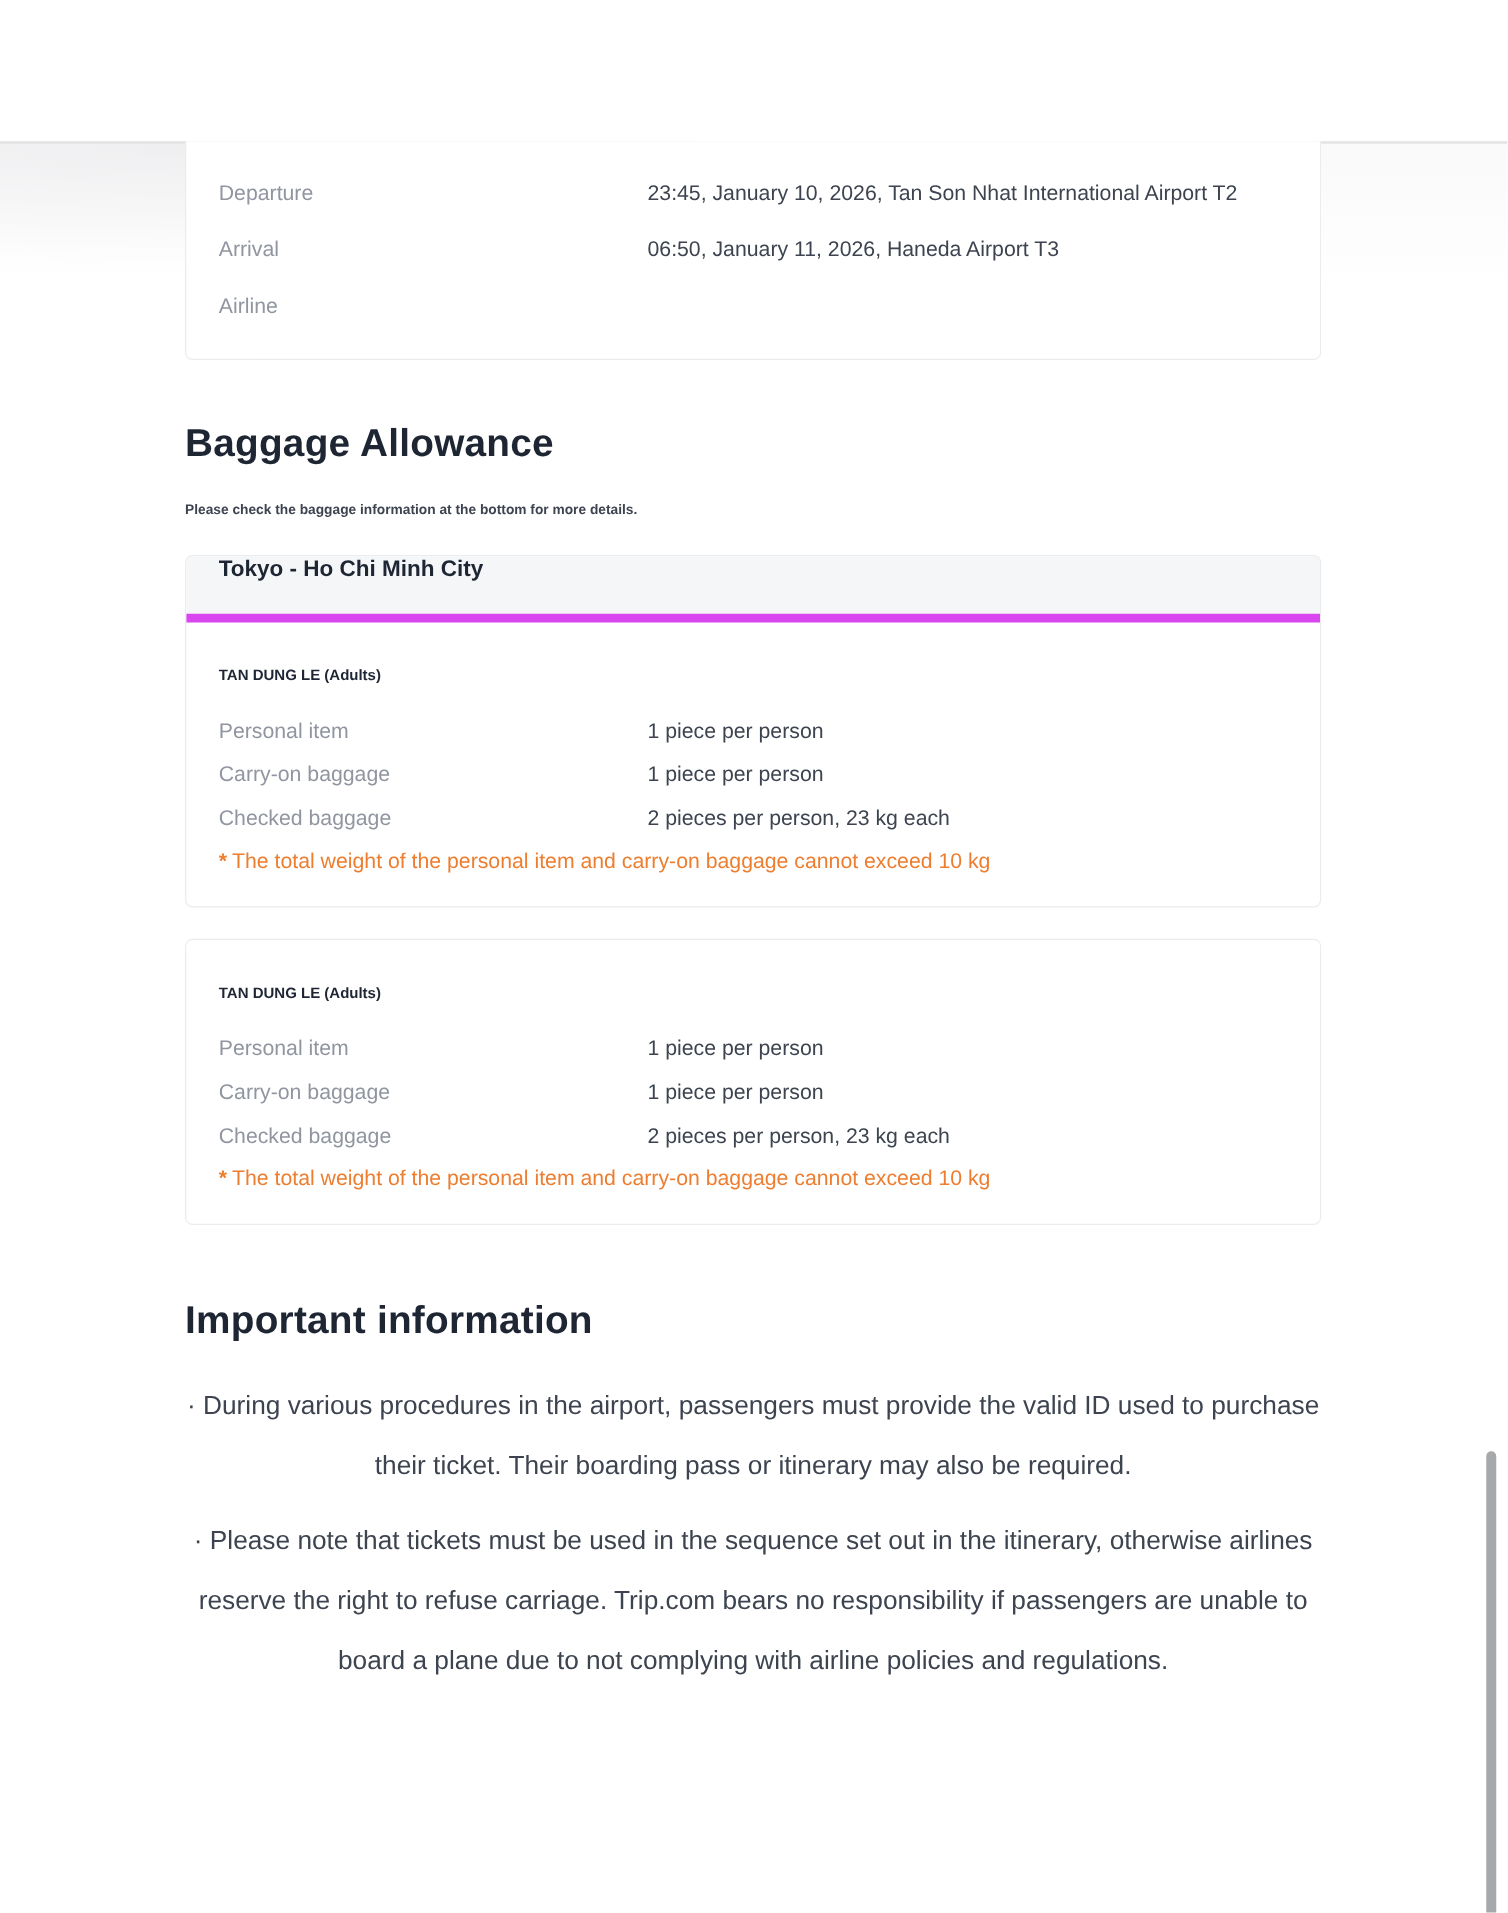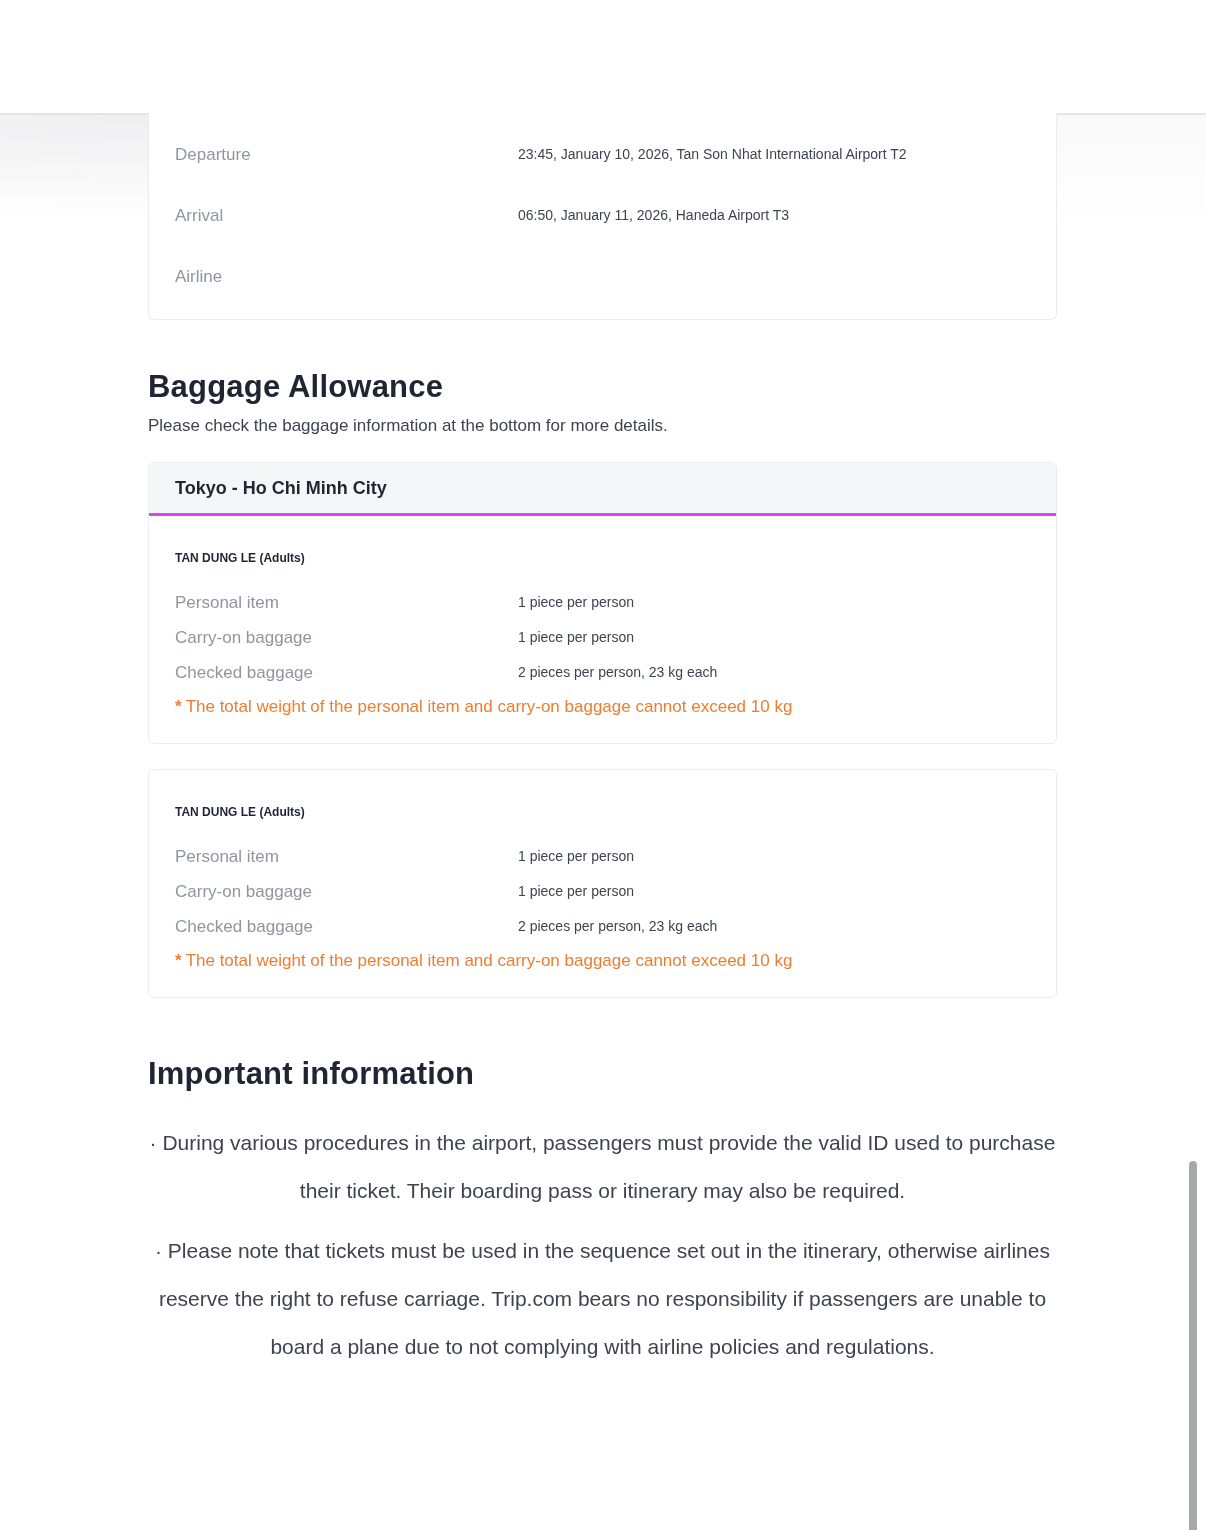--- a/index.html
+++ b/index.html
@@ -33,54 +33,54 @@
 
   
   .flight-card {
     margin-top: 113px;
     border: 1px solid #ebecef;
     border-top: none;
     border-radius: 0 0 6px 6px;
     padding: 25px 26px 26px 26px;
     background: #ffffff;
   }
-  .kv-grid { display: grid; grid-template-columns: 343px 1fr; row-gap: 28px; }
+  .kv-grid { display: grid; grid-template-columns: 343px 1fr; row-gap: 12px; }
   .kv-label { color: #9095a0; font-size: 17px; line-height: 33px; }
-  .kv-value { color: #3d4450; font-size: 14px; line-height: 33px; }
+  .kv-value { color: #3d4450; font-size: 17px; line-height: 33px; }
 
   
   h2.section-title {
     font-size: 31px;
     line-height: 28px;
     font-weight: bold;
     color: #1e2634;
     letter-spacing: 0.2px;
   }
   .baggage-title { margin-top: 53px; }
   .baggage-subtitle {
-    margin-top: 14px;
-    font-size: 17px;
+    margin-top: 28px;
+    font-size: 11px;
     line-height: 22px;
     color: #3d4450;
+    font-weight: bold;
   }
 
   
   .baggage-card {
     margin-top: 25px;
     border: 1px solid #ebecef;
     border-radius: 6px;
     background: #ffffff;
     overflow: hidden;
   }
   .baggage-card-header {
     background: #f5f6f8;
-    border-bottom: 3px solid #d946ef;
+    border-bottom: 7px solid #d946ef;
     height: 53px;
     display: flex;
-    align-items: center;
     padding: 0 26px;
   }
   .route-title {
     font-size: 18px;
     font-weight: bold;
     color: #1e2634;
   }
   .baggage-card-body { padding: 30px 26px 24px 26px; }
   .passenger-name {
     font-size: 12px;

